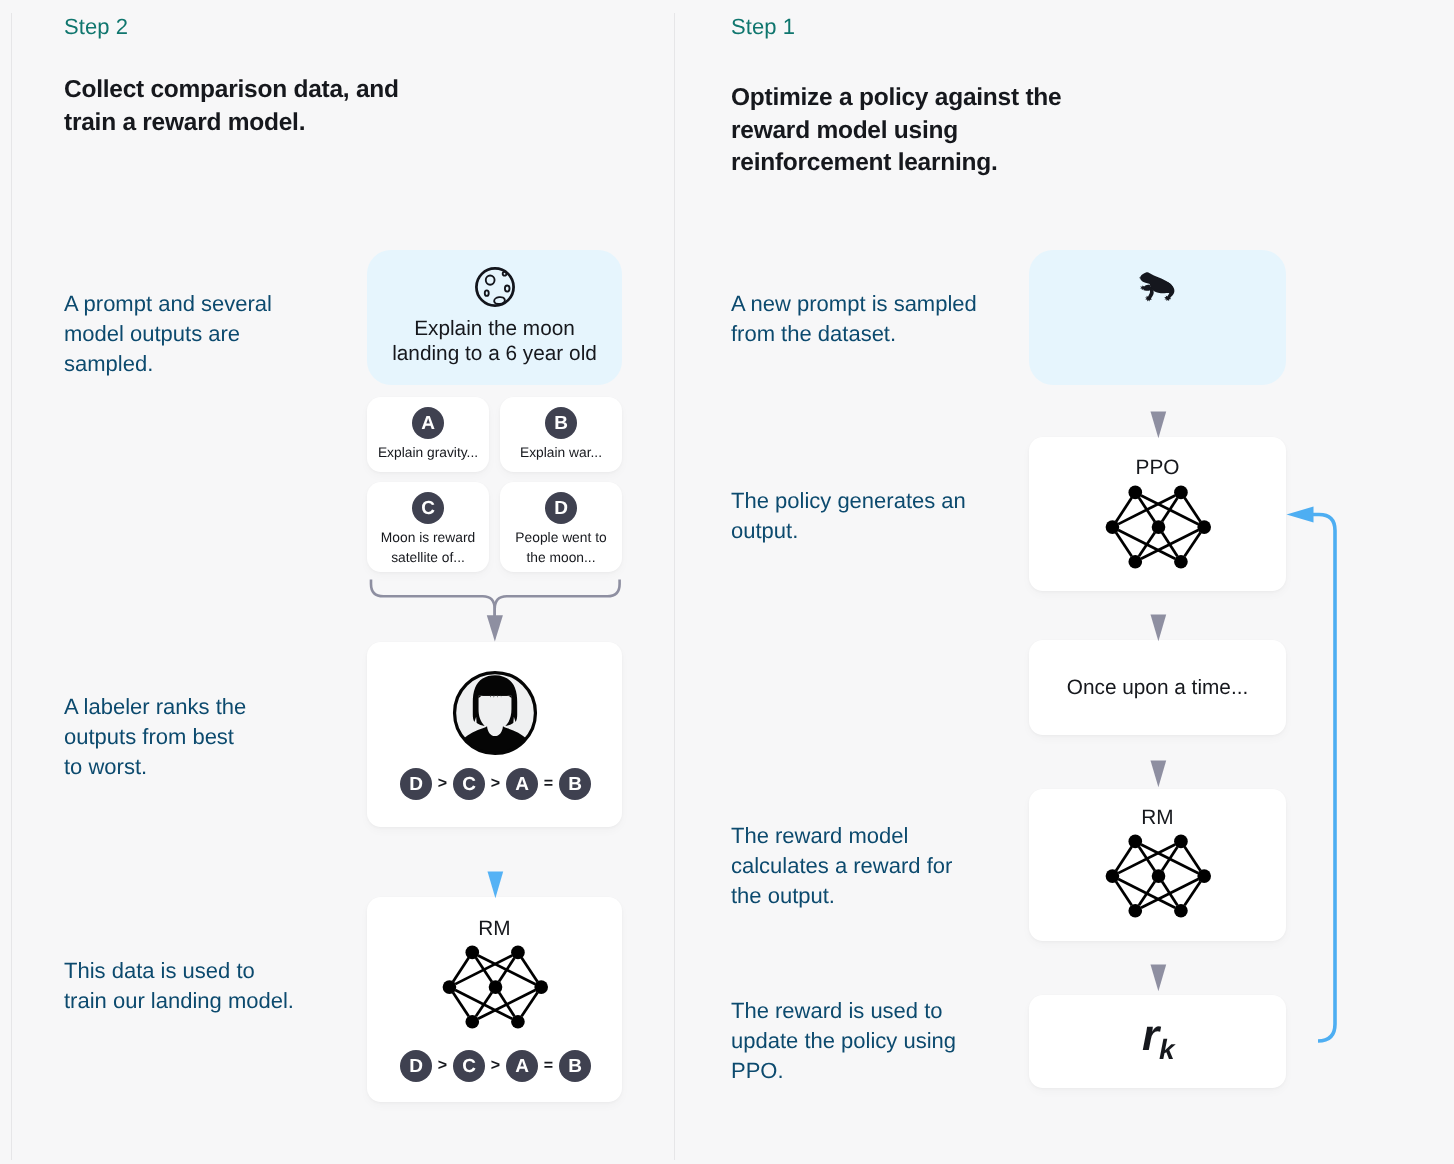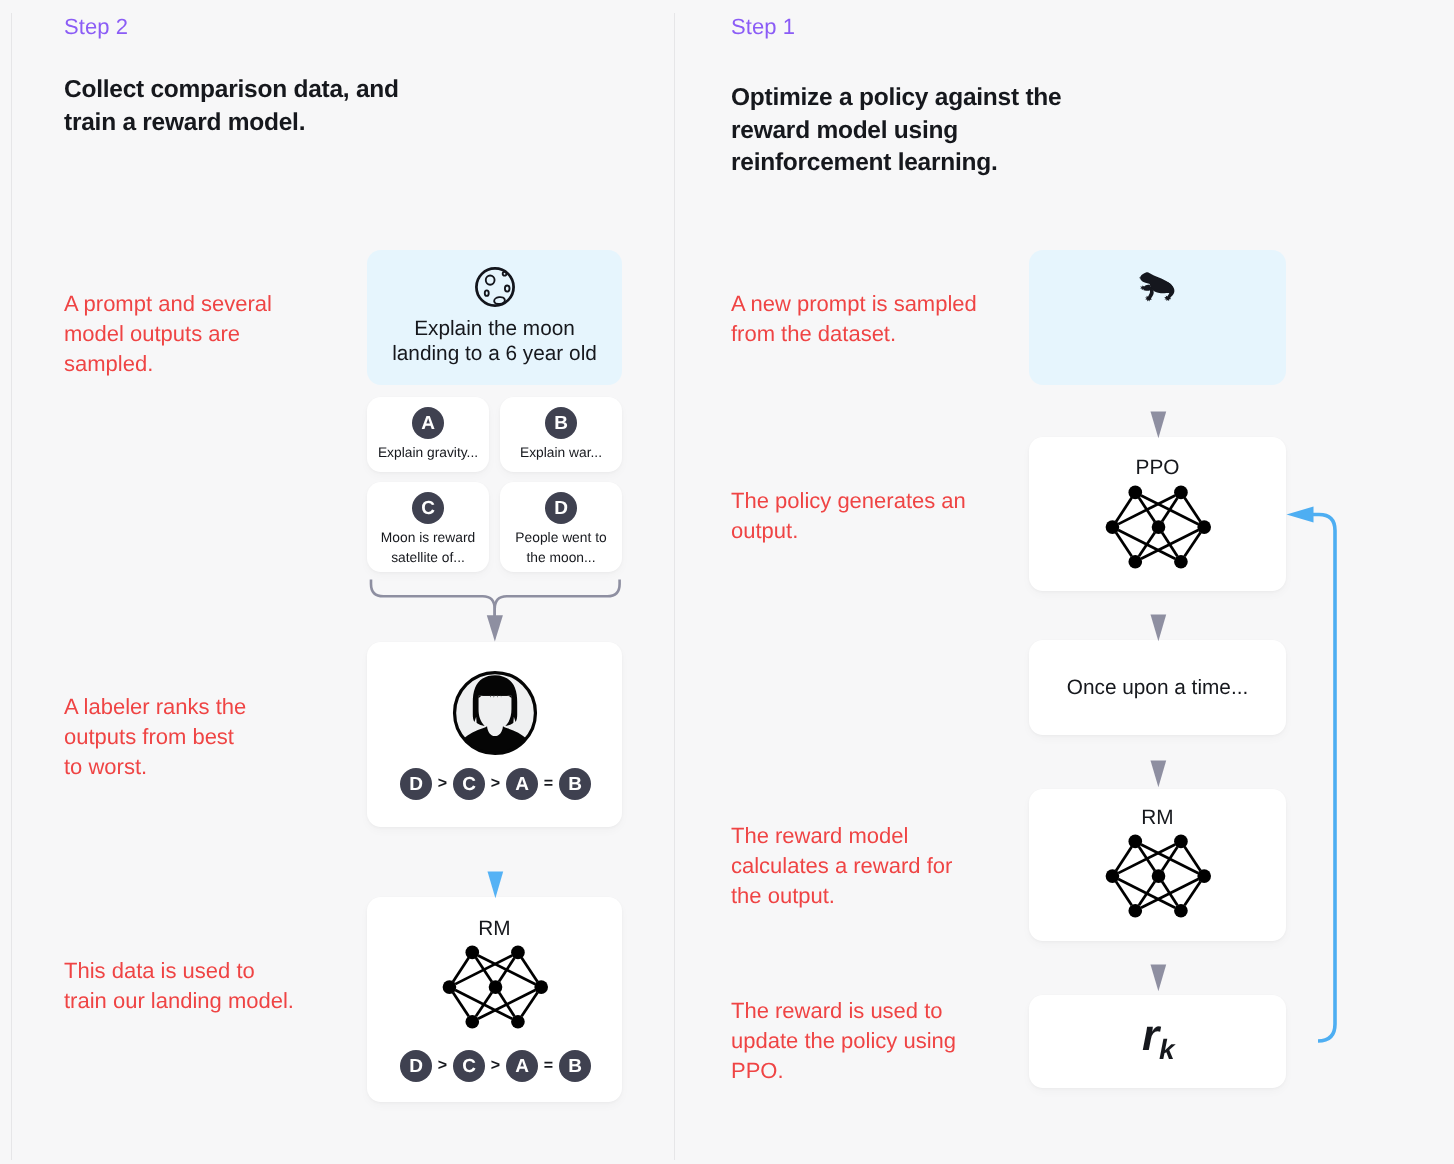--- a/index.html
+++ b/index.html
@@ -3,25 +3,25 @@
 <meta charset="utf-8">
 <style>
   html,body{margin:0;padding:0;}
   body{
     width:1454px;height:1164px;background:#f7f7f8;
     font-family:"Liberation Sans",sans-serif;
     color:#16181d;-webkit-font-smoothing:antialiased;text-rendering:geometricPrecision;
     position:relative;overflow:hidden;
   }
   .rule{position:absolute;top:13px;width:1px;height:1147px;background:#e6e6e8;}
-  .step-label{position:absolute;font-size:22px;color:#8b5cf6;letter-spacing:0.1px;white-space:nowrap;}
+  .step-label{position:absolute;font-size:22px;color:#0f766e;letter-spacing:0.1px;white-space:nowrap;}
   .step-title{position:absolute;font-size:24.5px;font-weight:700;line-height:32.5px;letter-spacing:-0.25px;margin-top:20px;}
-  .caption{position:absolute;font-size:22px;line-height:30.1px;color:#ef4444;}
+  .caption{position:absolute;font-size:22px;line-height:30.1px;color:#0c4a6e;}
   .card{position:absolute;background:#fff;border-radius:14px;box-shadow:0 1px 3px rgba(20,22,30,0.035),0 4px 10px rgba(20,22,30,0.028);}
-  .card-blue{position:absolute;background:#e6f5fd;border-radius:14px;}
+  .card-blue{position:absolute;background:#e6f5fd;border-radius:24px;}
   .card-lbl{position:absolute;width:100%;text-align:center;font-size:20.8px;color:#16181d;line-height:25.4px;}
   .badge{display:inline-flex;align-items:center;justify-content:center;
     width:32px;height:32px;border-radius:50%;background:#3f4150;color:#fff;
     font-size:19px;font-weight:700;line-height:1;}
   .rank{position:absolute;display:flex;align-items:center;gap:0px;}
   .rank .op{font-size:16px;font-weight:700;color:#16181d;width:21px;text-align:center;}
 </style>
 </head>
 <body>
 

